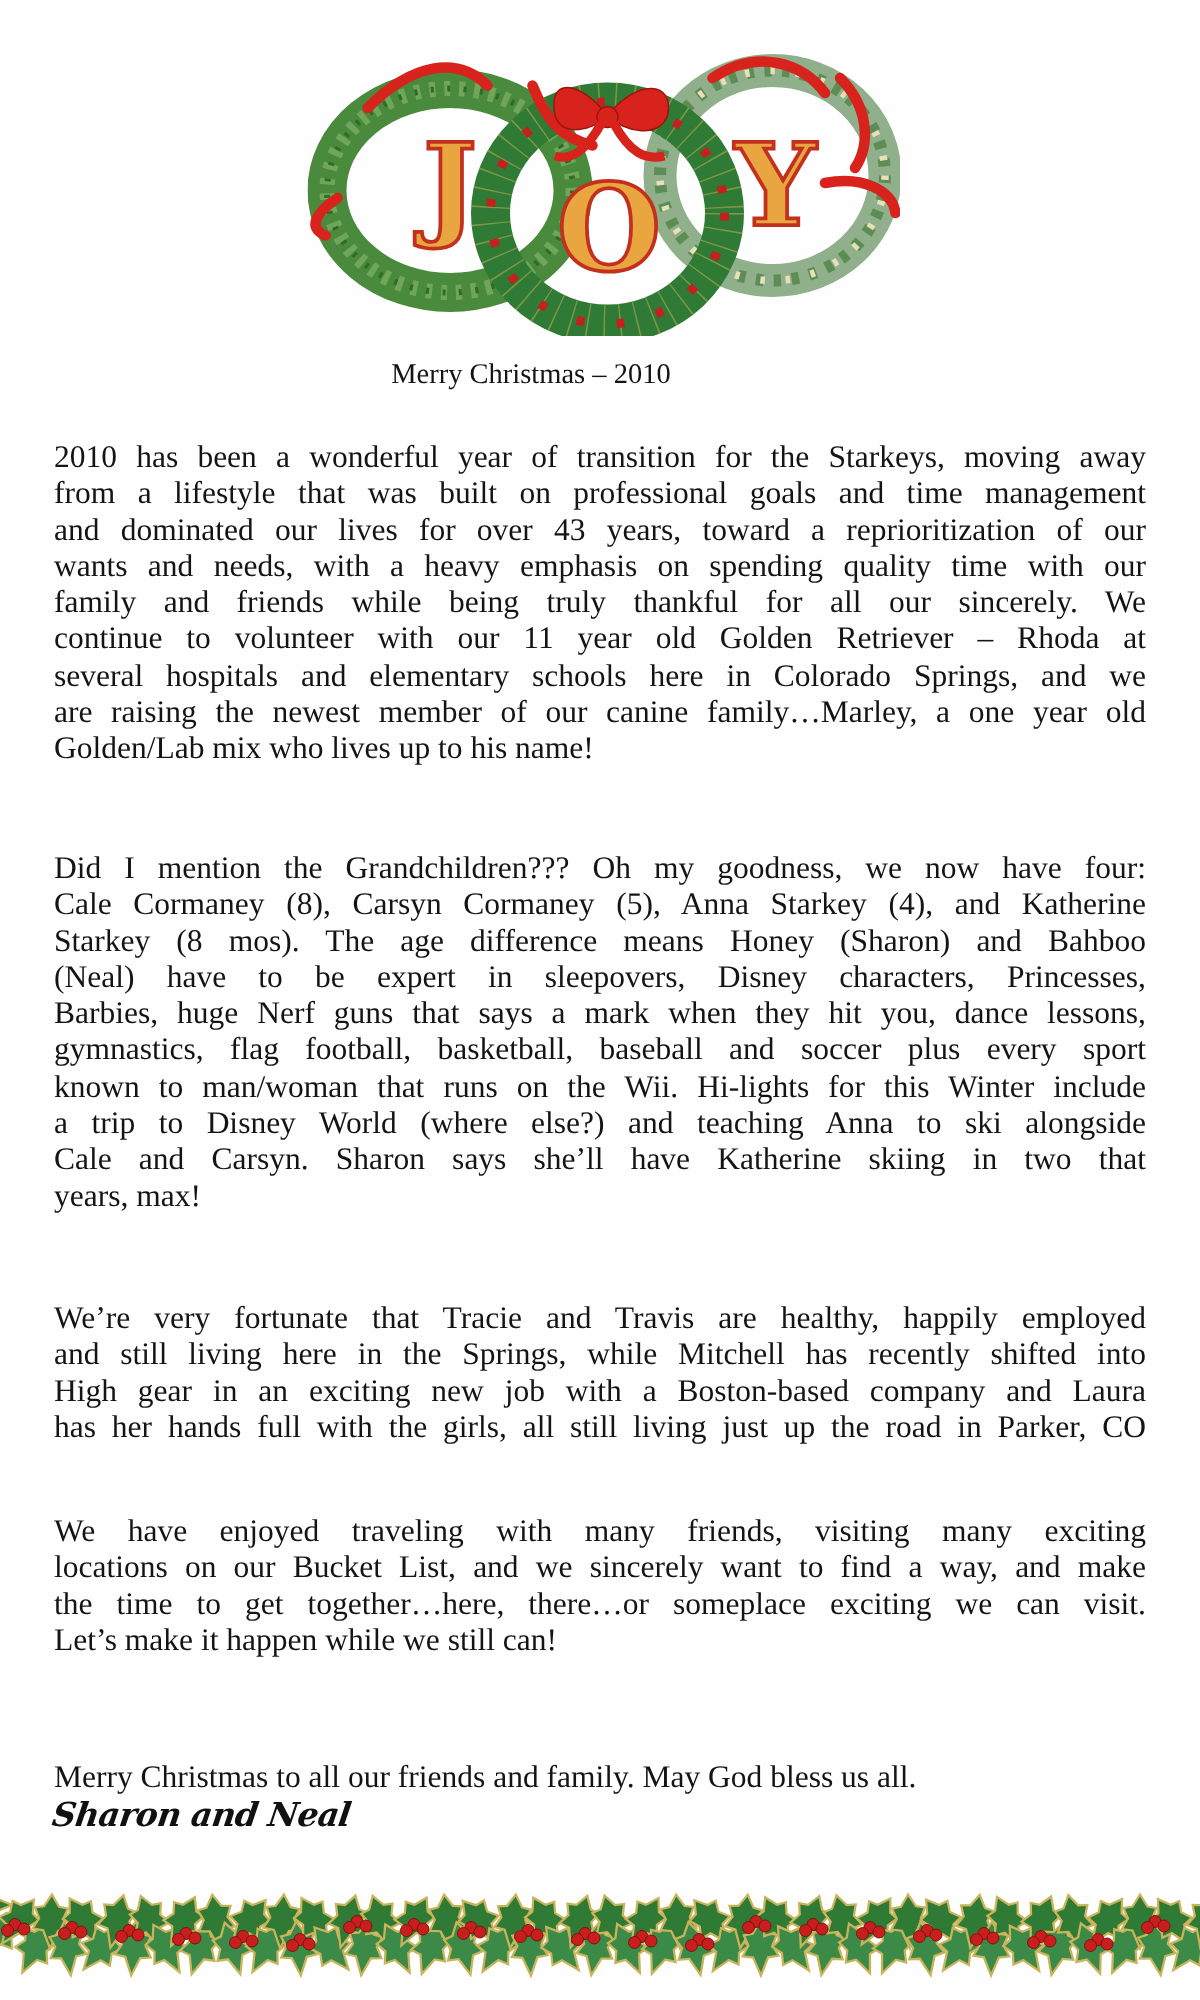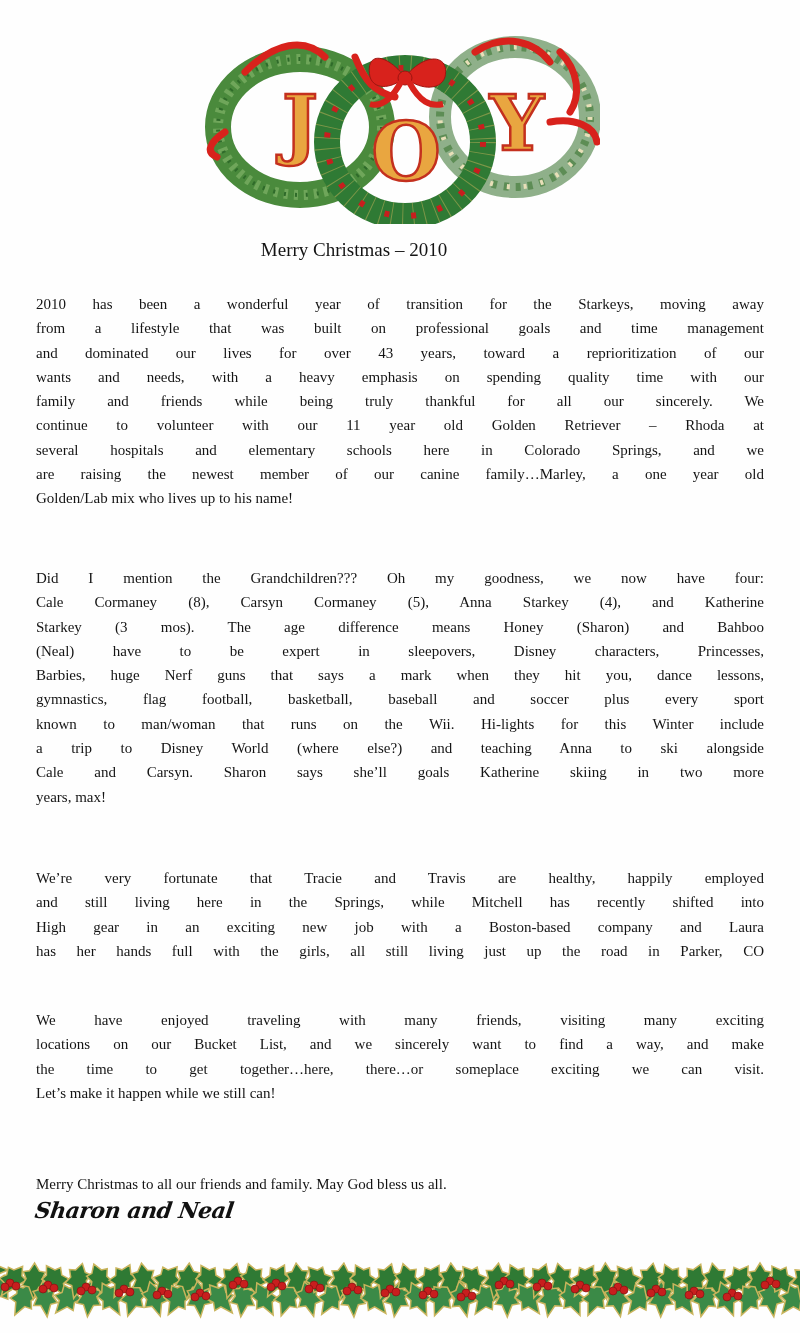--- a/index.html
+++ b/index.html
@@ -6,21 +6,21 @@
     body { width: 800px; height: 1333px; position: relative; overflow: hidden;
       font-family: "Liberation Serif", serif; color: #141414; }
     .page { position: absolute; left: 0; top: 0; width: 800px; height: 1333px; background: #fefefe; }
 
     
     .joy-art { position: absolute; left: 205px; top: 12px; width: 395px; height: 212px; }
 
     .title { position: absolute; left: 0; width: 708px; top: 238px; text-align: center;
       font-size: 19px; line-height: 24px; }
 
-    .para { position: absolute; left: 36px; width: 728px; font-size: 15px; }
+    .para { position: absolute; left: 36px; width: 728px; font-size: 21px; }
     .line { display: block; height: 24.3px; line-height: 24.3px; white-space: nowrap;
       text-align: justify; text-align-last: justify; }
     .line.last { text-align-last: left; }
 
     .p1 { top: 292px; }
     .p2 { top: 566px; }
     .p3 { top: 866px; }
     .p4 { top: 1008px; }
     .p5 { top: 1144px; margin-top: 28px; }
 
@@ -88,27 +88,27 @@
     <span class="line">family and friends while being truly thankful for all our sincerely. We</span>
     <span class="line">continue to volunteer with our 11 year old Golden Retriever – Rhoda at</span>
     <span class="line">several hospitals and elementary schools here in Colorado Springs, and we</span>
     <span class="line">are raising the newest member of our canine family…Marley, a one year old</span>
     <span class="line last">Golden/Lab mix who lives up to his name!</span>
   </div>
 
   <div class="para p2">
     <span class="line">Did I mention the Grandchildren???  Oh my goodness, we now have four:</span>
     <span class="line">Cale Cormaney (8), Carsyn Cormaney (5), Anna Starkey (4), and Katherine</span>
-    <span class="line">Starkey (3 mos).  The age difference means Honey (Sharon) and Bahboo</span>
+    <span class="line">Starkey (8 mos).  The age difference means Honey (Sharon) and Bahboo</span>
     <span class="line">(Neal) have to be expert in sleepovers, Disney characters, Princesses,</span>
     <span class="line">Barbies, huge Nerf guns that says a mark when they hit you, dance lessons,</span>
     <span class="line">gymnastics, flag football, basketball, baseball and soccer plus every sport</span>
     <span class="line">known to man/woman that runs on the Wii.  Hi-lights for this Winter include</span>
     <span class="line">a trip to Disney World (where else?) and teaching Anna to ski alongside</span>
-    <span class="line">Cale and Carsyn.  Sharon says she’ll goals Katherine skiing in two more</span>
+    <span class="line">Cale and Carsyn.  Sharon says she’ll have Katherine skiing in two that</span>
     <span class="line last">years, max!</span>
   </div>
 
   <div class="para p3">
     <span class="line">We’re very fortunate that Tracie and Travis are healthy, happily employed</span>
     <span class="line">and still living here in the Springs, while Mitchell has recently shifted into</span>
     <span class="line">High gear in an exciting new job with a Boston-based company and Laura</span>
     <span class="line">has her hands full with the girls, all still living just up the road in Parker, CO</span>
   </div>
 

